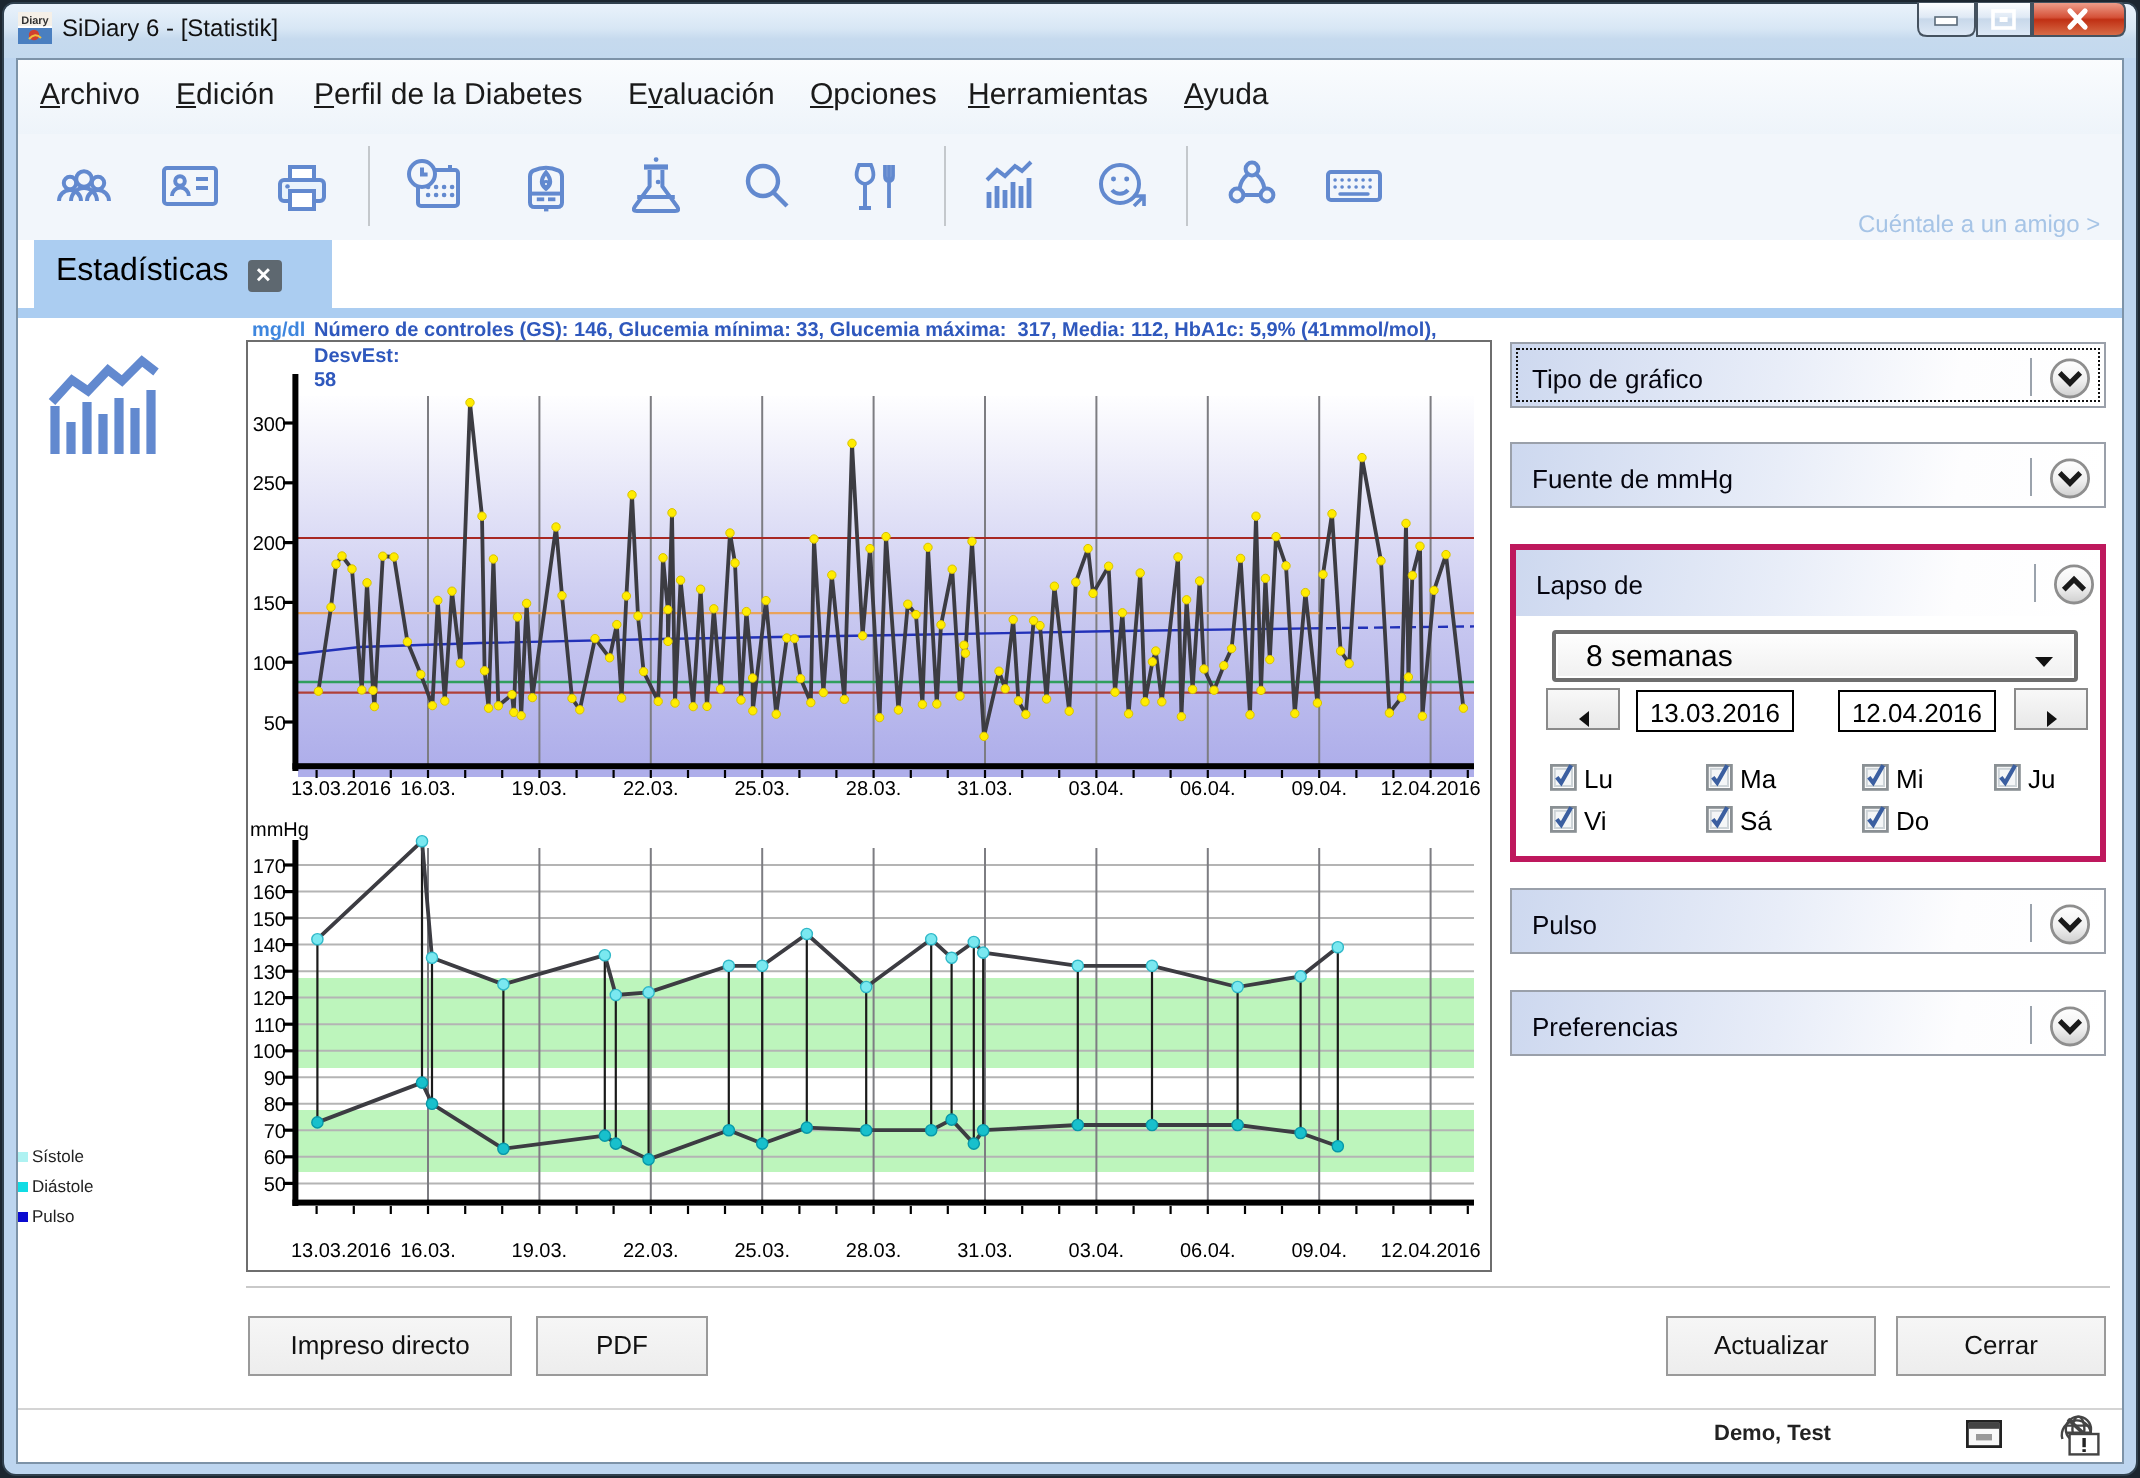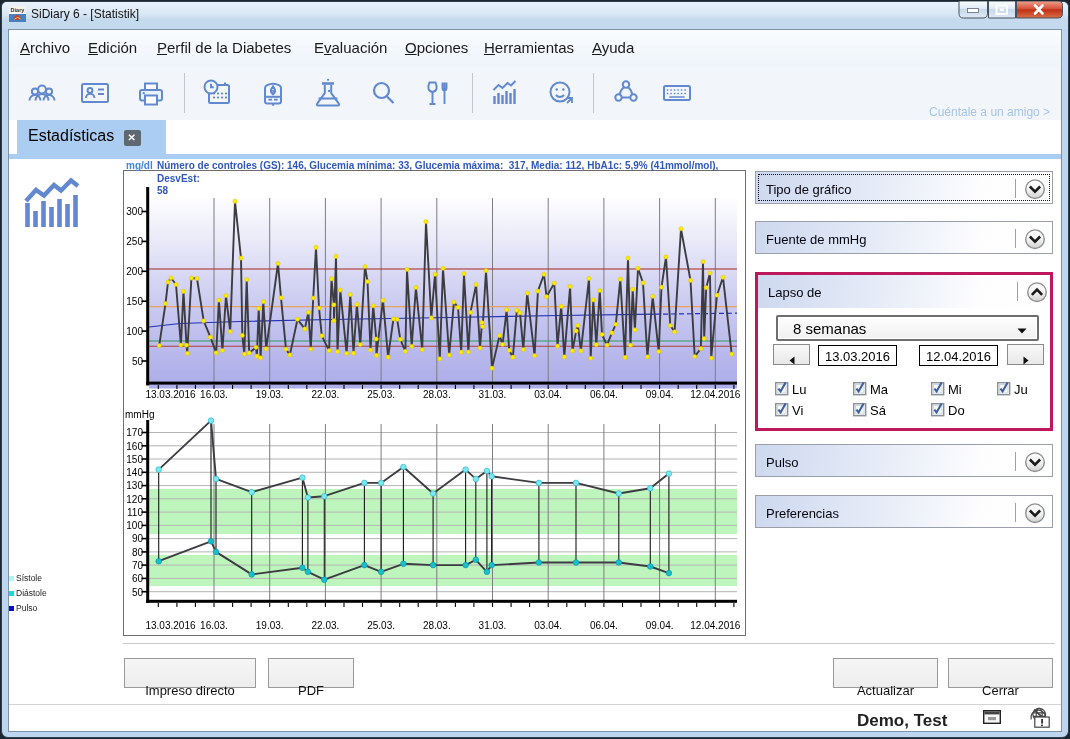--- a/index.html
+++ b/index.html
@@ -40,25 +40,25 @@
 .plabel { position:absolute; left:10px; top:9.5px; font-size:13px; color:#05050f; }
 .psep { position:absolute; left:259px; top:7px; width:1px; height:19px; background:#9aa2ac; }
 .focusrect { position:absolute; left:2px; top:2px; right:2px; bottom:2px; border:1px dotted #111; }
 .combo { position:absolute; left:18px; top:40px; width:263px; height:26px; background:linear-gradient(#fefefe,#f0f0f0);
   border:2px solid #6e6e6e; box-shadow:inset 0 0 0 1px #fff; border-radius:2px; font-size:15px; color:#000; }
 .navbtn { position:absolute; top:69px; width:37px; height:21px; background:linear-gradient(#f8f8f8,#e8e8e8);
   border:1px solid #8a8a8a; text-align:center; padding-top:6px; }
 .datebox { position:absolute; top:69.5px; width:79px; height:21px; background:#fff; border:1.5px solid #000;
   font-size:13px; color:#000; text-align:center; padding-top:3px; }
 .btn { position:absolute; height:30px; background:linear-gradient(#f6f6f6,#ededed); border:1px solid #9a9a9a;
-  font-size:13px; color:#111; text-align:center; padding-top:24px; }
+  font-size:13px; color:#111; text-align:center; padding-top:6px; }
 #btnsepline { position:absolute; left:123px; top:643px; width:932px; height:1px; background:#c9c9c9; }
 #statusbar { position:absolute; left:9px; top:704px; width:1052px; height:27px; background:#fff; border-top:1px solid #d4d4d4; }
 .listo { position:absolute; left:16px; top:739px; font-size:12.5px; color:#222; }
-.demo { position:absolute; left:857px; top:711px; font-size:17px; font-weight:bold; color:#222; }
+.demo { position:absolute; left:857px; top:711px; font-size:11px; font-weight:bold; color:#222; }
 </style></head>
 <body>
 <div id="win"></div>
 <div id="titlebar"></div>
 <svg style="position:absolute;left:9px;top:6px" width="17" height="16" viewBox="0 0 17 16">
 <rect x="0" y="0" width="17" height="16" fill="#fff"></rect>
 <rect x="0" y="8" width="17" height="8" fill="#4a7fc0"></rect>
 <rect x="0" y="0" width="17" height="7" fill="#f5f0e8"></rect>
 <text x="8.5" y="6" font-size="5.5" font-weight="bold" fill="#333" text-anchor="middle" font-family="Liberation Sans">Diary</text>
 <circle cx="8" cy="11.5" r="2.6" fill="#d04030"></circle>

